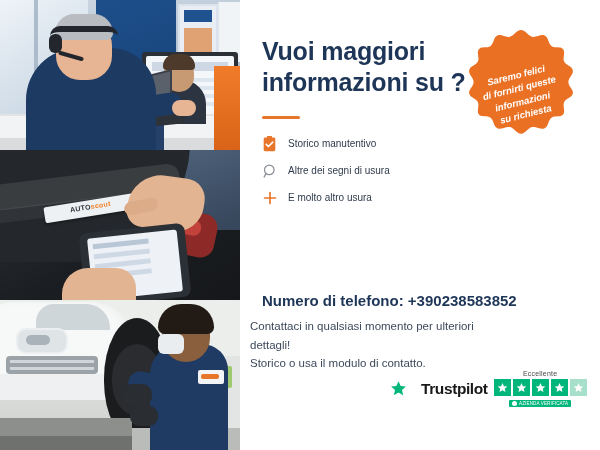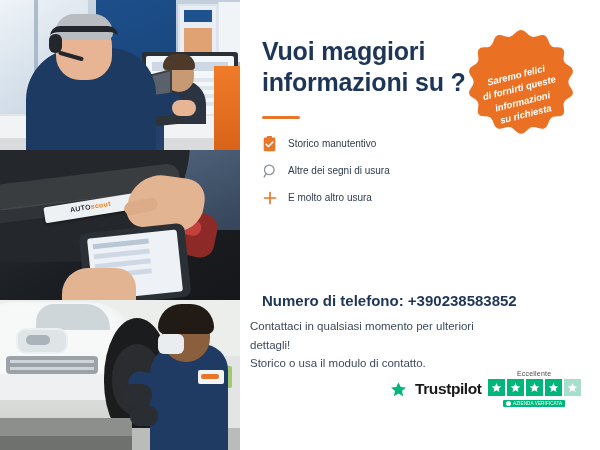--- a/index.html
+++ b/index.html
@@ -128,21 +128,21 @@
   .features{position:absolute;left:22px;top:130px;width:250px;}
   .feat{display:flex;align-items:center;height:27px;}
   .feat .ic{width:26px;flex:0 0 26px;display:flex;align-items:center;justify-content:flex-start;}
   .feat .tx{font-size:10px;color:#2f3b4c;}
 
   .phone{position:absolute;left:22px;top:292px;font-size:15px;font-weight:bold;color:#1d3557;}
   .contact{position:absolute;left:10px;top:317px;width:260px;font-size:11.5px;line-height:1.62;color:#3d4a5c;}
 
   
   .tp{position:absolute;left:150px;top:370px;display:flex;align-items:center;gap:6px;}
-  .tp .logo{display:flex;align-items:flex-end;gap:8px;}
+  .tp .logo{display:flex;align-items:flex-start;gap:14px;}
   .tp .logo .wm{font-size:15.5px;font-weight:bold;color:#191919;letter-spacing:-.4px;}
   .tp .rate{display:flex;flex-direction:column;align-items:center;gap:2px;}
   .tp .exc{font-size:7px;color:#4a4a4a;letter-spacing:.2px;}
   .tp .stars{display:flex;gap:2px;}
   .tp .stars i{width:17px;height:17px;background:#00b67a;display:flex;align-items:center;justify-content:center;}
   .tp .stars i.half{background:#a6dfca;}
   .tp .verif{margin-top:2px;display:flex;align-items:center;gap:2px;
     background:#00b67a;border-radius:1px;padding:1px 3px;}
   .tp .verif span{font-size:4.6px;color:#fff;letter-spacing:.1px;white-space:nowrap;}
   .tp .verif .dot{width:5px;height:5px;border-radius:50%;background:#fff;flex:0 0 5px;}

